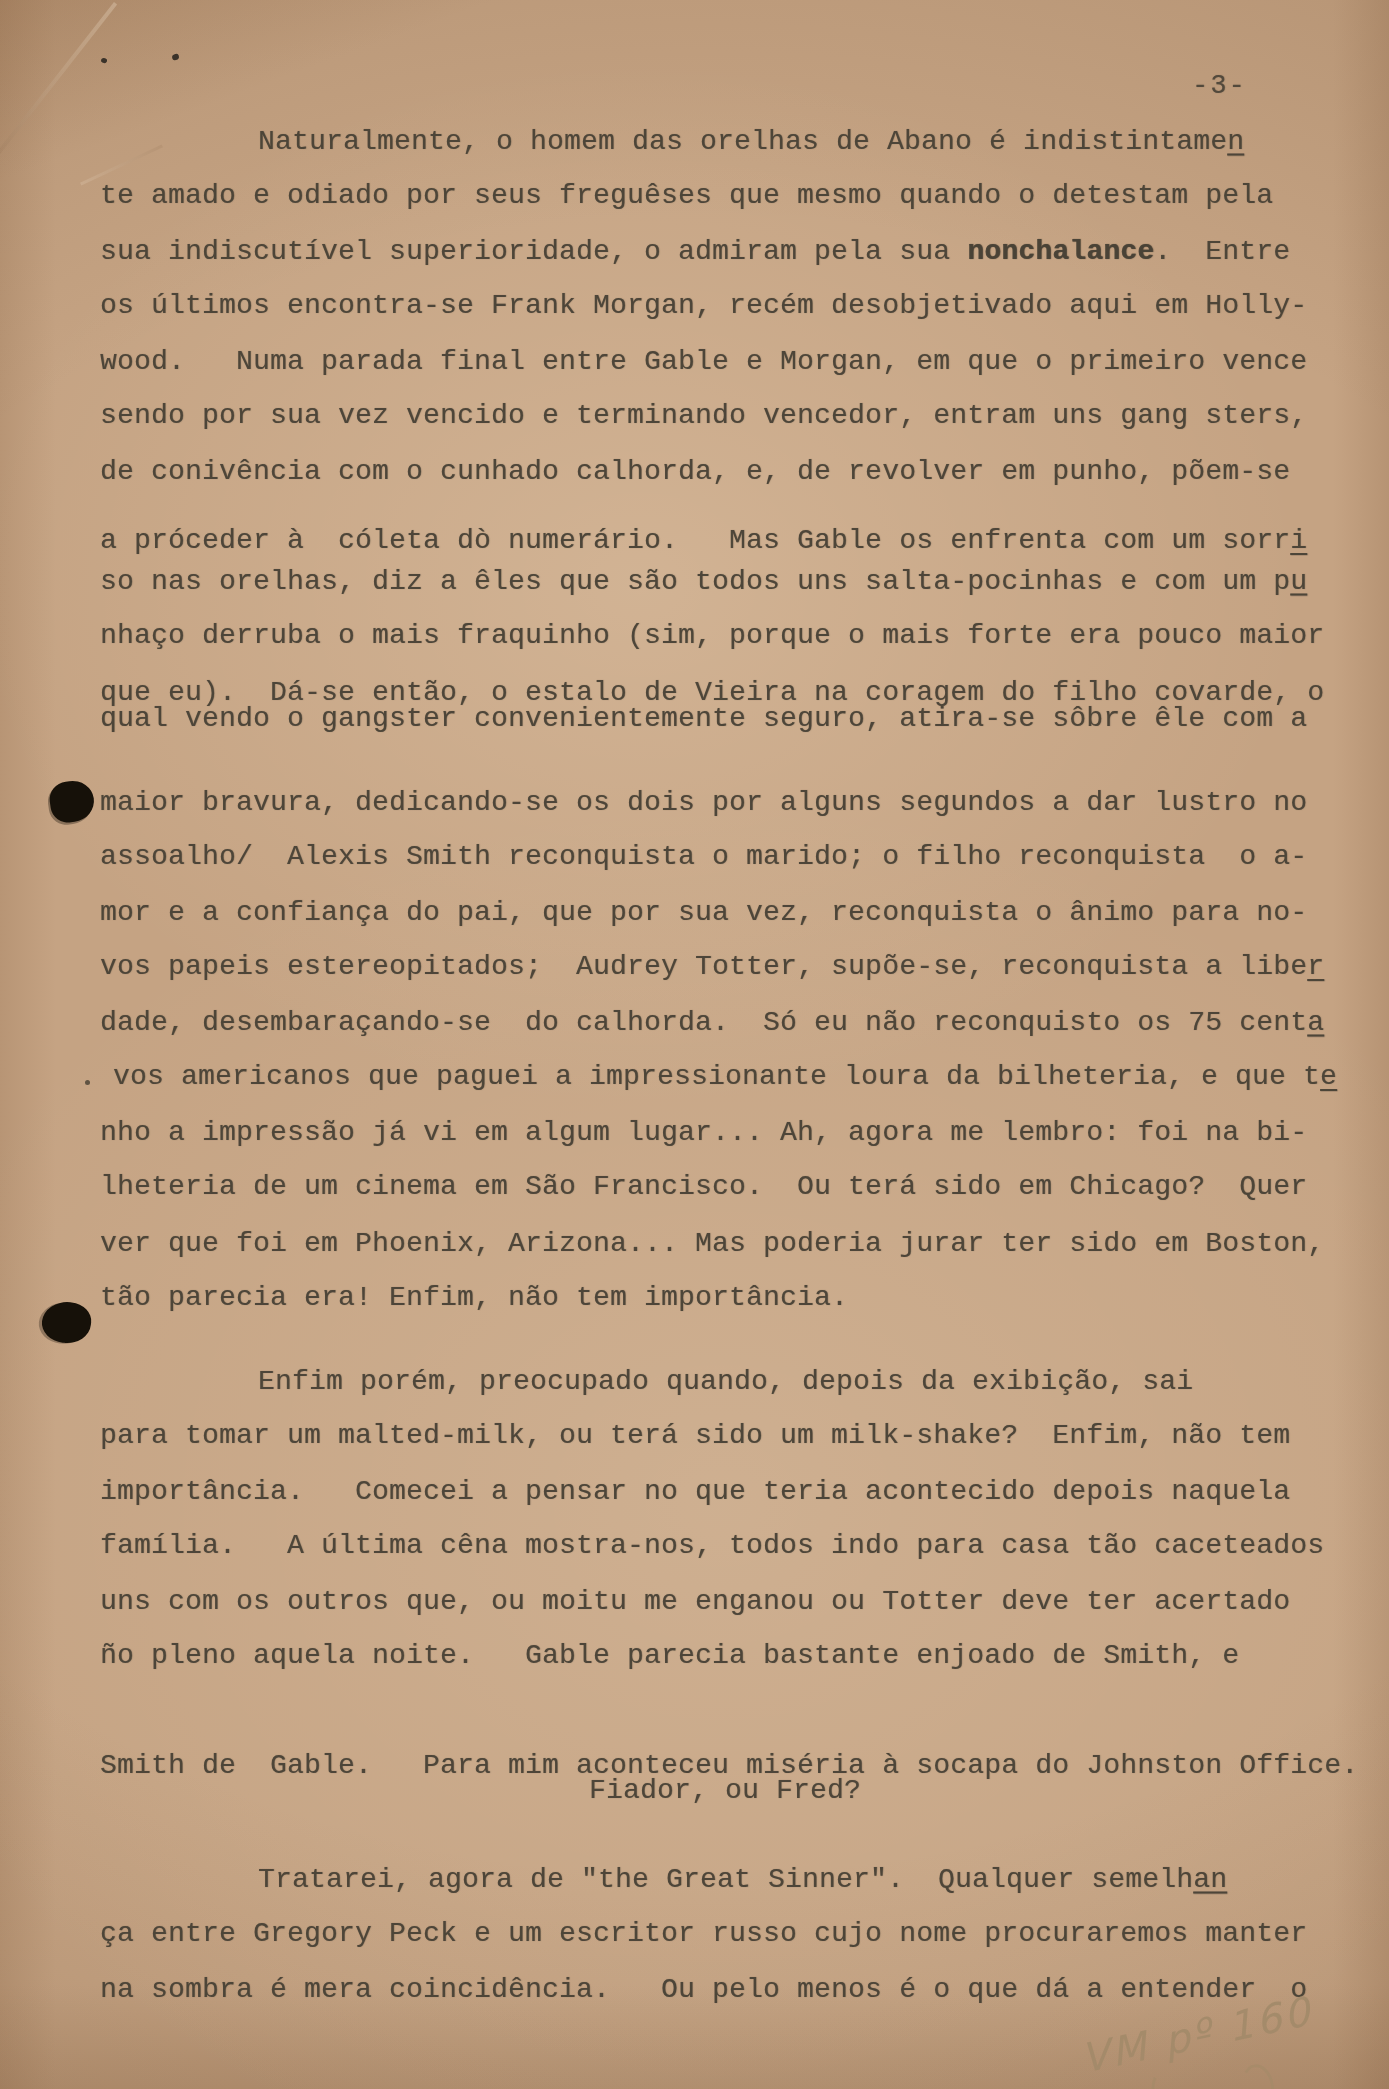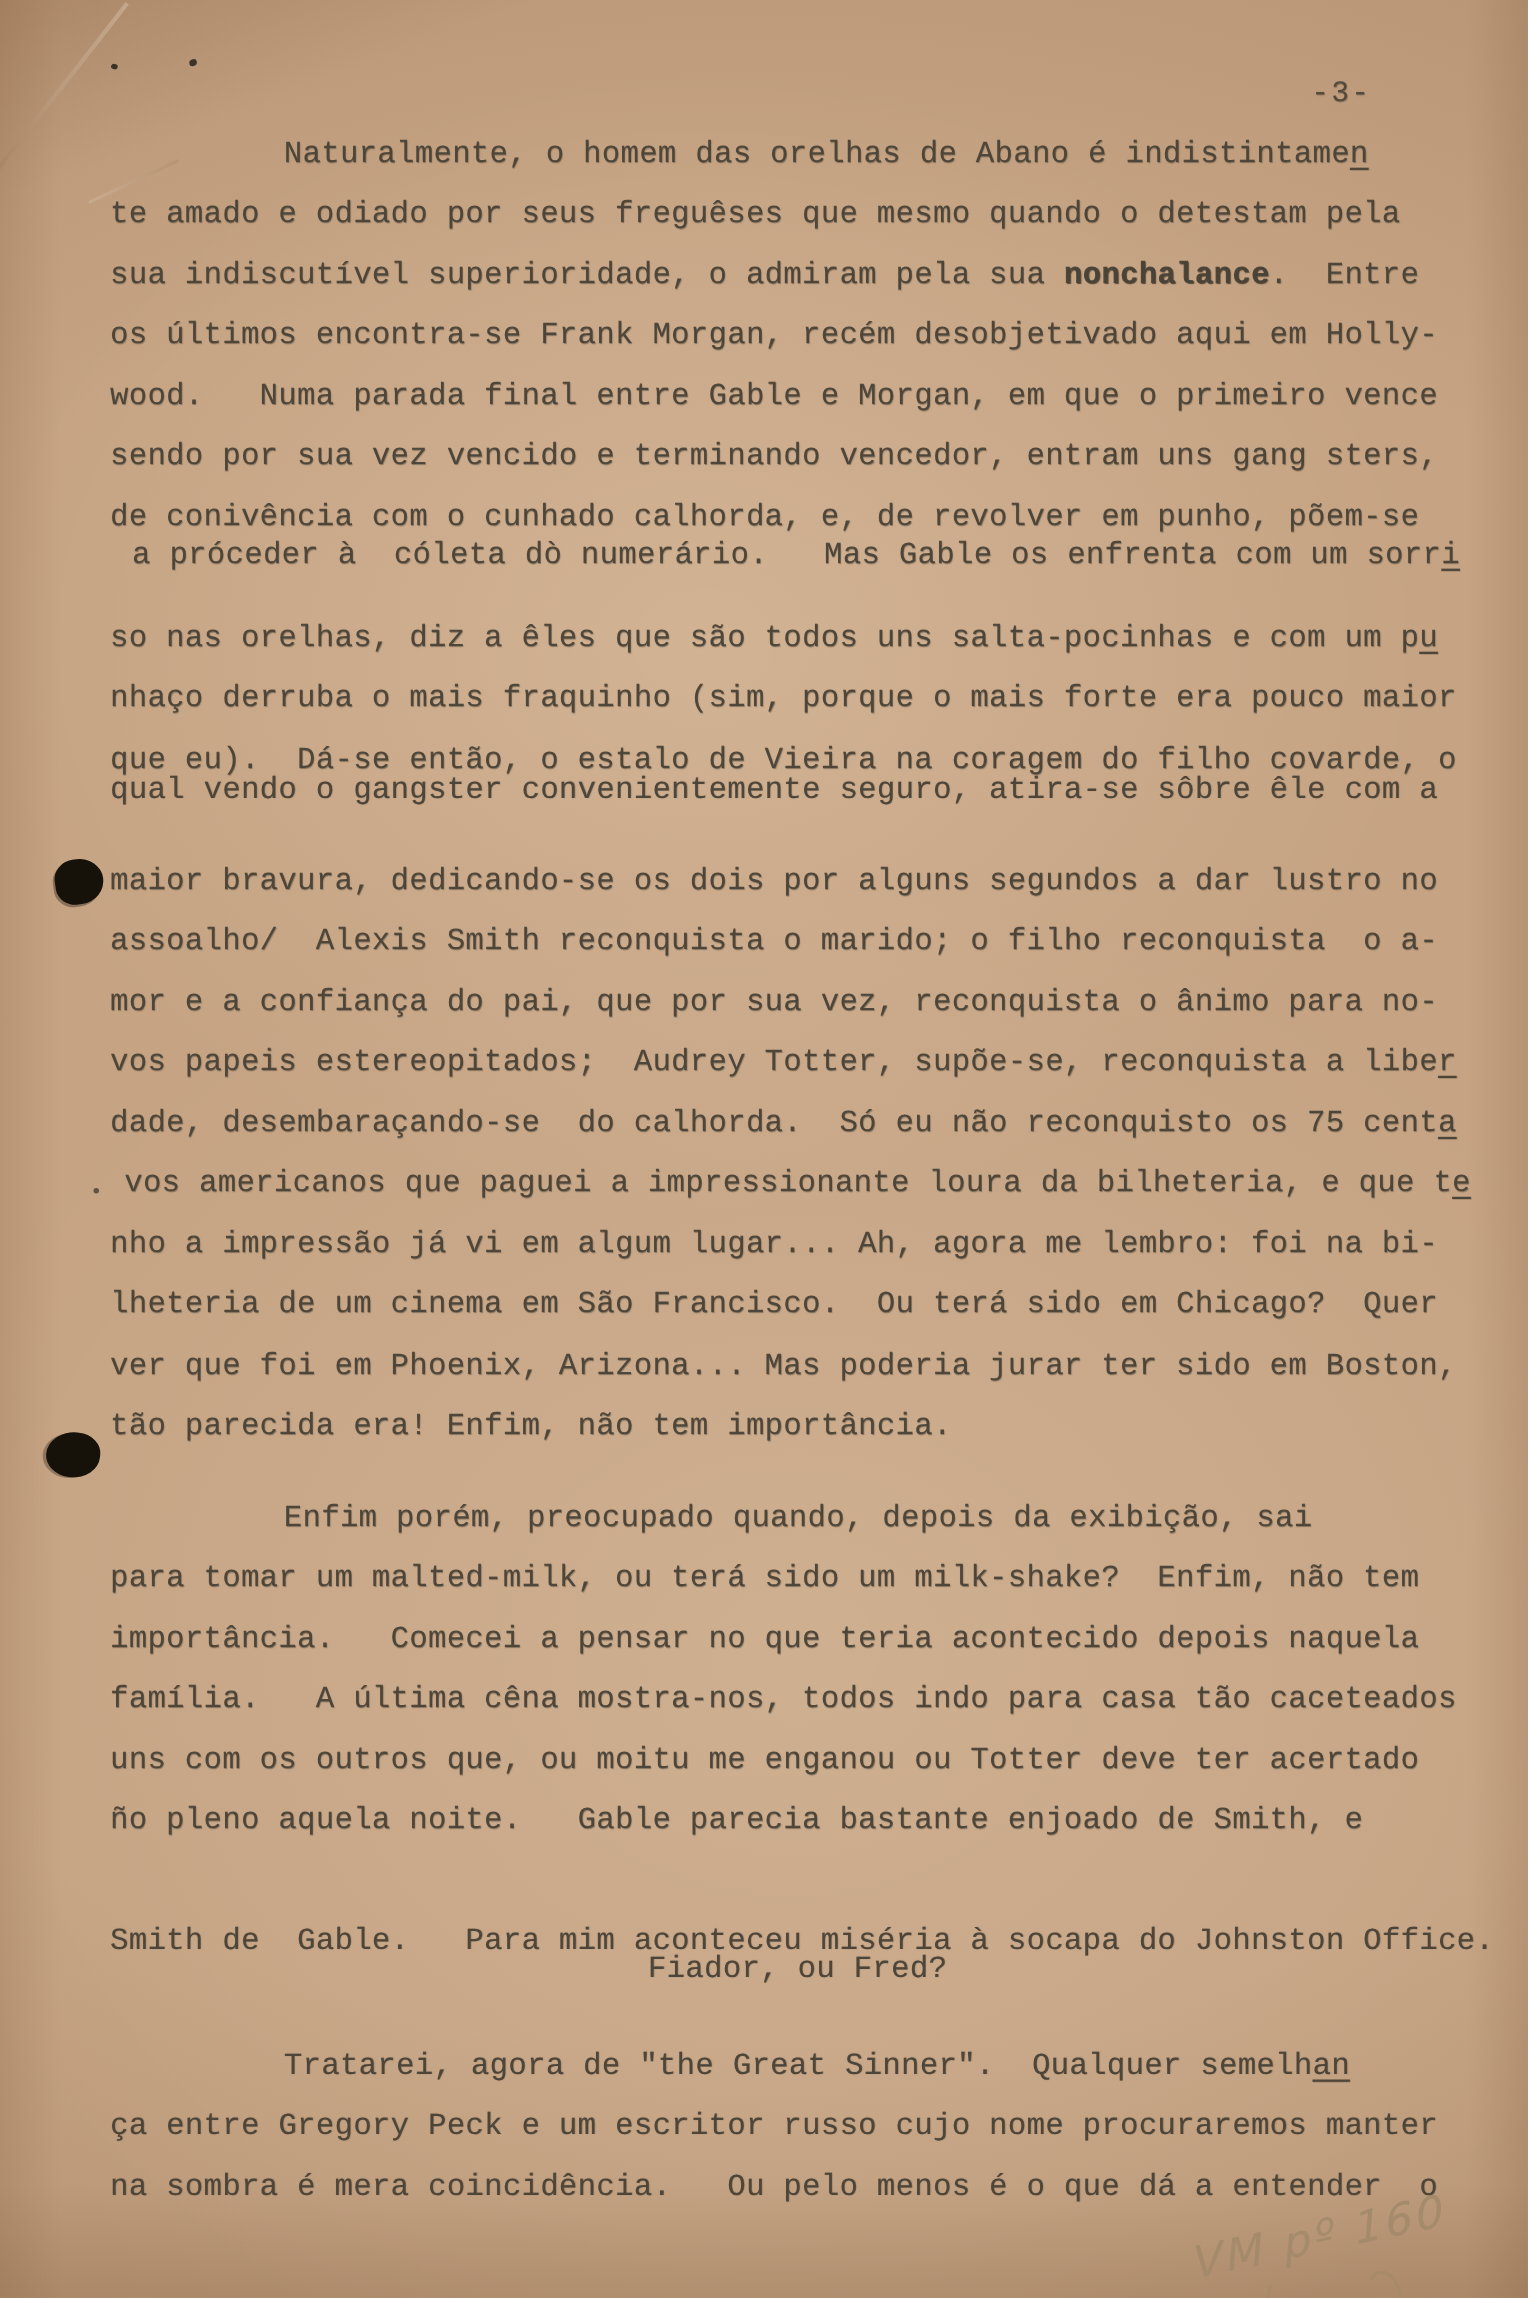--- a/index.html
+++ b/index.html
@@ -68,35 +68,35 @@
 <div class="page-number">-3-</div>
 
 <div id="text-block">
     <div class="line indent" style="top: 112.5px;"><span>Naturalmente, o homem das orelhas de Abano é indistintame</span><span class="u">n</span></div>
     <div class="line" style="top: 167.6px;"><span>te amado e odiado por seus freguêses que mesmo quando o detestam pela</span></div>
     <div class="line" style="top: 222.7px;"><span>sua indiscutível superioridade, o admiram pela sua </span><span class="b">nonchalance</span><span>.  Entre</span></div>
     <div class="line" style="top: 277.8px;"><span>os últimos encontra-se Frank Morgan, recém desobjetivado aqui em Holly-</span></div>
     <div class="line" style="top: 332.9px;"><span>wood.   Numa parada final entre Gable e Morgan, em que o primeiro vence</span></div>
     <div class="line" style="top: 388px;"><span>sendo por sua vez vencido e terminando vencedor, entram uns gang sters,</span></div>
     <div class="line" style="top: 443.1px;"><span>de conivência com o cunhado calhorda, e, de revolver em punho, põem-se</span></div>
-    <div class="line" style="top: 478px; margin-left: 20px;"><span>a próceder à  cóleta dò numerário.   Mas Gable os enfrenta com um sorr</span><span class="u">i</span></div>
+    <div class="line" style="top: 513px;"><span>a próceder à  cóleta dò numerário.   Mas Gable os enfrenta com um sorr</span><span class="u">i</span></div>
     <div class="line" style="top: 553.3px;"><span>so nas orelhas, diz a êles que são todos uns salta-pocinhas e com um p</span><span class="u">u</span></div>
     <div class="line" style="top: 608.4px; font-family: Liberation Mono, monospace;"><span>nhaço derruba o mais fraquinho (sim, porque o mais forte era pouco maior</span></div>
     <div class="line" style="top: 663.5px;"><span>que eu).  Dá-se então, o estalo de Vieira na coragem do filho covarde, o</span></div>
     <div class="line" style="top: 691px;"><span>qual vendo o gangster convenientemente seguro, atira-se sôbre êle com a</span></div>
     <div class="line" style="top: 773.7px;"><span>maior bravura, dedicando-se os dois por alguns segundos a dar lustro no</span></div>
     <div class="line" style="top: 828.8px;"><span>assoalho/  Alexis Smith reconquista o marido; o filho reconquista  o a-</span></div>
     <div class="line" style="top: 883.9px;"><span>mor e a confiança do pai, que por sua vez, reconquista o ânimo para no-</span></div>
     <div class="line" style="top: 939px;"><span>vos papeis estereopitados;  Audrey Totter, supõe-se, reconquista a libe</span><span class="u">r</span></div>
     <div class="line" style="top: 994.1px;"><span>dade, desembaraçando-se  do calhorda.  Só eu não reconquisto os 75 cent</span><span class="u">a</span></div>
     <div class="line" style="top: 1049.2px; text-align: center;"><span>vos americanos que paguei a impressionante loura da bilheteria, e que t</span><span class="u">e</span></div>
     <div class="line" style="top: 1104.3px;"><span>nho a impressão já vi em algum lugar... Ah, agora me lembro: foi na bi-</span></div>
     <div class="line" style="top: 1159.4px;"><span>lheteria de um cinema em São Francisco.  Ou terá sido em Chicago?  Quer</span></div>
     <div class="line" style="top: 1214.5px;"><span>ver que foi em Phoenix, Arizona... Mas poderia jurar ter sido em Boston,</span></div>
-    <div class="line" style="top: 1269.6px;"><span>tão parecida era! Enfim, não tem importância.</span></div>
+    <div class="line" style="top: 1269.6px;"><span>tão parecia era! Enfim, não tem importância.</span></div>
     <div class="line indent" style="top: 1352.7px;"><span>Enfim porém, preocupado quando, depois da exibição, sai</span></div>
     <div class="line" style="top: 1407.8px;"><span>para tomar um malted-milk, ou terá sido um milk-shake?  Enfim, não tem</span></div>
     <div class="line" style="top: 1462.9px;"><span>importância.   Comecei a pensar no que teria acontecido depois naquela</span></div>
     <div class="line" style="top: 1518px;"><span>família.   A última cêna mostra-nos, todos indo para casa tão caceteados</span></div>
     <div class="line" style="top: 1573.1px;"><span>uns com os outros que, ou moitu me enganou ou Totter deve ter acertado</span></div>
     <div class="line" style="top: 1628.2px;"><span>ño pleno aquela noite.   Gable parecia bastante enjoado de Smith, e</span></div>
     <div class="line" style="top: 1737px;"><span>Smith de  Gable.   Para mim aconteceu miséria à socapa do Johnston Office.</span></div>
     <div class="line center" style="top: 1763.4px;"><span>Fiador, ou Fred?</span></div>
     <div class="line indent" style="top: 1850.5px;"><span>Tratarei, agora de "the Great Sinner".  Qualquer semelh</span><span class="u">an</span></div>
     <div class="line" style="top: 1905.6px;"><span>ça entre Gregory Peck e um escritor russo cujo nome procuraremos manter</span></div>

